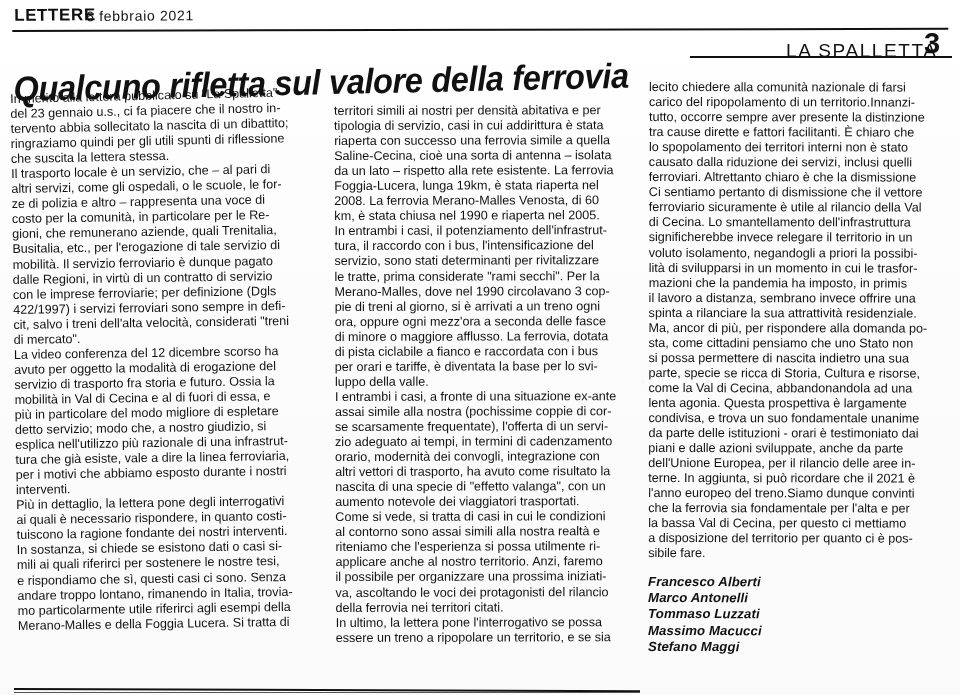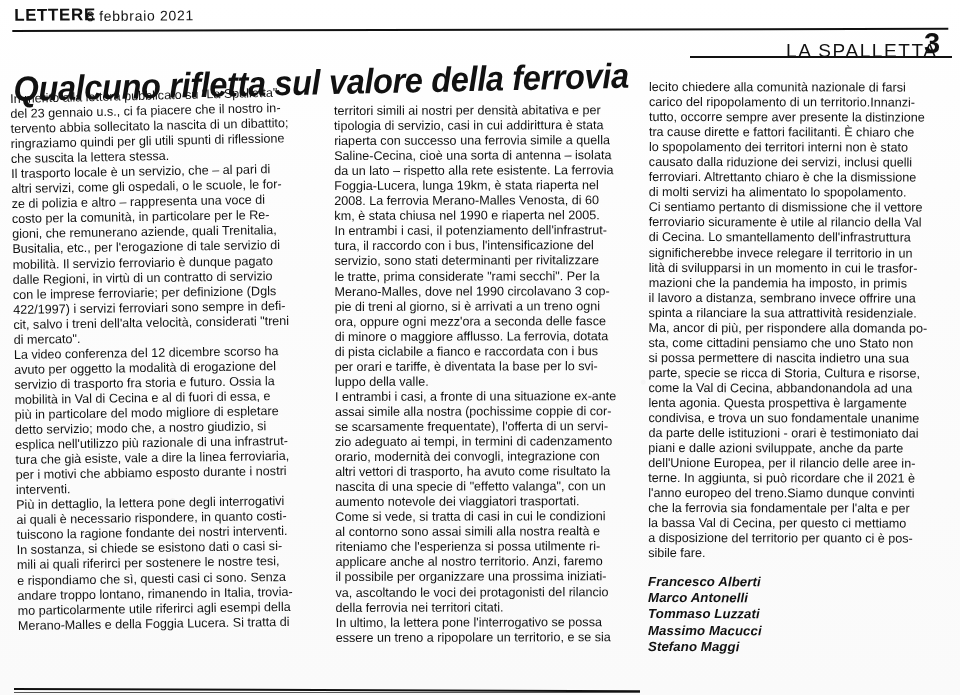--- a/index.html
+++ b/index.html
@@ -193,25 +193,25 @@
       <span class="ln">essere un treno a ripopolare un territorio, e se sia</span>
     </div>
   <div class="col" id="col3">
       <span class="ln">lecito chiedere alla comunità nazionale di farsi</span>
       <span class="ln">carico del ripopolamento di un territorio.Innanzi-</span>
       <span class="ln">tutto, occorre sempre aver presente la distinzione</span>
       <span class="ln">tra cause dirette e fattori facilitanti. È chiaro che</span>
       <span class="ln">lo spopolamento dei territori interni non è stato</span>
       <span class="ln">causato dalla riduzione dei servizi, inclusi quelli</span>
       <span class="ln">ferroviari. Altrettanto chiaro è che la dismissione</span>
-      <span class="ln">di molti servizi ha alimentato lo spopolamento.</span>
       <span class="ln">Ci sentiamo pertanto di dismissione che il vettore</span>
       <span class="ln">ferroviario sicuramente è utile al rilancio della Val</span>
       <span class="ln">di Cecina. Lo smantellamento dell'infrastruttura</span>
       <span class="ln">significherebbe invece relegare il territorio in un</span>
+      <span class="ln">voluto isolamento, negandogli a priori la possibi-</span>
       <span class="ln">lità di svilupparsi in un momento in cui le trasfor-</span>
       <span class="ln">mazioni che la pandemia ha imposto, in primis</span>
       <span class="ln">il lavoro a distanza, sembrano invece offrire una</span>
       <span class="ln">spinta a rilanciare la sua attrattività residenziale.</span>
       <span class="ln">Ma, ancor di più, per rispondere alla domanda po-</span>
       <span class="ln">sta, come cittadini pensiamo che uno Stato non</span>
       <span class="ln">si possa permettere di nascita indietro una sua</span>
       <span class="ln">parte, specie se ricca di Storia, Cultura e risorse,</span>
       <span class="ln">come la Val di Cecina, abbandonandola ad una</span>
       <span class="ln">lenta agonia. Questa prospettiva è largamente</span>

